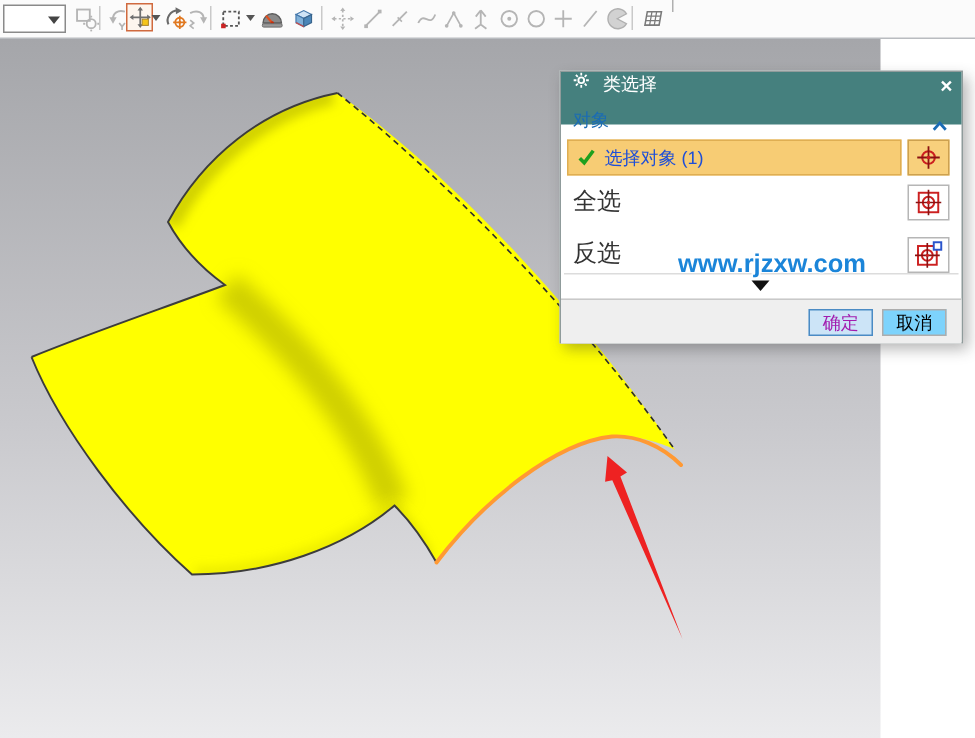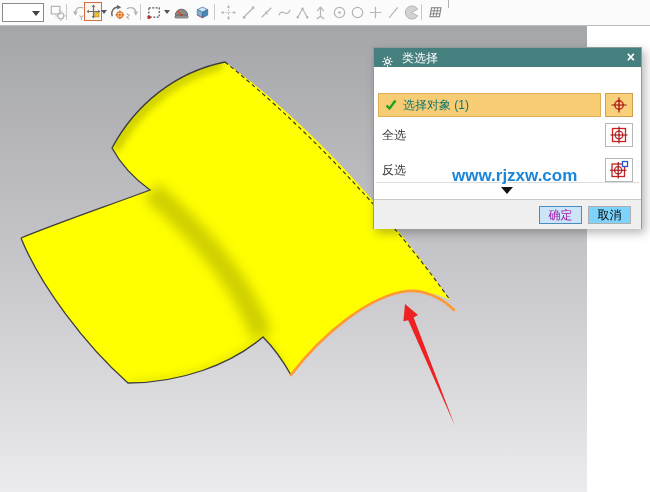--- a/index.html
+++ b/index.html
@@ -25,36 +25,36 @@
 
   
   .viewport { position:absolute; left:0; top:26px; width:587px; height:466px;
               background:linear-gradient(180deg,#a5a6aa 0%,#c9c9cd 55%,#ebebed 100%); }
   .scene { position:absolute; left:0; top:0; }
 
   
   .dialog { position:absolute; left:373px; top:47px; width:269px; height:182px;
             background:#fff; border:1px solid #8f9b9b;
             box-shadow:3px 4px 9px rgba(50,50,50,.35); }
-  .dlg-titlebar { position:absolute; left:0; top:0; right:0; height:19px; background:#45807e;
-                  display:flex; align-items:flex-end; color:#fff; }
+  .dlg-titlebar { position:absolute; left:0; top:0; right:0; height:35px; background:#45807e;
+                  display:flex; align-items:flex-start; color:#fff; }
   .dlg-gear { margin-left:8px; display:flex; }
   .dlg-title { margin-left:9px; font-size:12px; color:#fff; }
   .dlg-close { position:absolute; right:6px; top:0; height:19px; line-height:18px;
                font-size:14px; font-weight:bold; color:#fff; cursor:pointer; }
   .dlg-section { position:absolute; left:0; top:19px; right:0; height:26px; }
   .dlg-section .sec-label { position:absolute; left:8px; top:0; height:26px; line-height:26px;
                   font-size:12px; color:#1a6bb5; }
   .sec-chevron { position:absolute; right:9px; top:8px; }
   .row-highlight { position:absolute; left:4px; top:45px; width:223px; height:24px;
                    background:#f7cc74; border:1px solid #dfae52;
                    display:flex; align-items:center; }
   .row-highlight .chk { margin-left:6px; display:flex; }
-  .row-highlight .lbl { margin-left:6px; font-size:12px; color:#0f766e; }
-  .plain-label { position:absolute; left:8px; height:24px; line-height:24px; font-size:12px; color:#333; }
+  .row-highlight .lbl { margin-left:6px; font-size:12px; color:#1d4ed8; }
+  .plain-label { position:absolute; left:8px; height:24px; line-height:24px; font-size:16px; color:#333; }
   .xbtn { position:absolute; left:231px; width:28px; height:24px; background:#fff;
           border:1px solid #b6b6b6; display:flex; align-items:center; justify-content:center; }
   .xbtn.gold { background:#f8d07c; border-color:#cda14f; }
   .dlg-div1 { position:absolute; left:2px; right:2px; top:134px; height:1px; background:#dcdcdc; }
   .dlg-grip { position:absolute; left:127px; top:139px; width:0; height:0;
               border-left:6px solid transparent; border-right:6px solid transparent;
               border-top:7px solid #111; }
   .dlg-footer { position:absolute; left:0; right:0; top:151px; height:30px;
                 background:#efefef; border-top:1px solid #c9c9c9; }
   .btn { position:absolute; top:6px; width:43px; height:18px; font-size:12px;
@@ -287,20 +287,28 @@
       <span class="dlg-gear">
         <svg width="11" height="11" viewBox="0 0 12 12">
           <circle cx="6" cy="6" r="2.1" fill="none" stroke="#fff" stroke-width="1.4"></circle>
           <path d="M6 0.5v2M6 9.5v2M0.5 6h2M9.5 6h2M2.1 2.1l1.4 1.4M8.5 8.5l1.4 1.4M9.9 2.1L8.5 3.5M3.5 8.5L2.1 9.9" stroke="#fff" stroke-width="1.3"></path>
         </svg>
       </span>
       <span class="dlg-title">类选择</span>
       <span class="dlg-close">×</span>
     </div>
 
+    <div class="dlg-section">
+      <span class="sec-label">对象</span>
+      <span class="sec-chevron">
+        <svg width="11" height="8" viewBox="0 0 11 8">
+          <path d="M1.5 6.5 L5.5 2 L9.5 6.5" fill="none" stroke="#1a6bb5" stroke-width="1.8"></path>
+        </svg>
+      </span>
+    </div>
 
     <div class="row-highlight">
       <span class="chk">
         <svg width="12" height="12" viewBox="0 0 12 12">
           <path d="M1.5 6.5 L4.5 9.5 L10.5 1.5" fill="none" stroke="#1ea01e" stroke-width="2.4"></path>
         </svg>
       </span>
       <span class="lbl">选择对象 (1)</span>
     </div>
     <div class="xbtn gold" style="top:45px">

